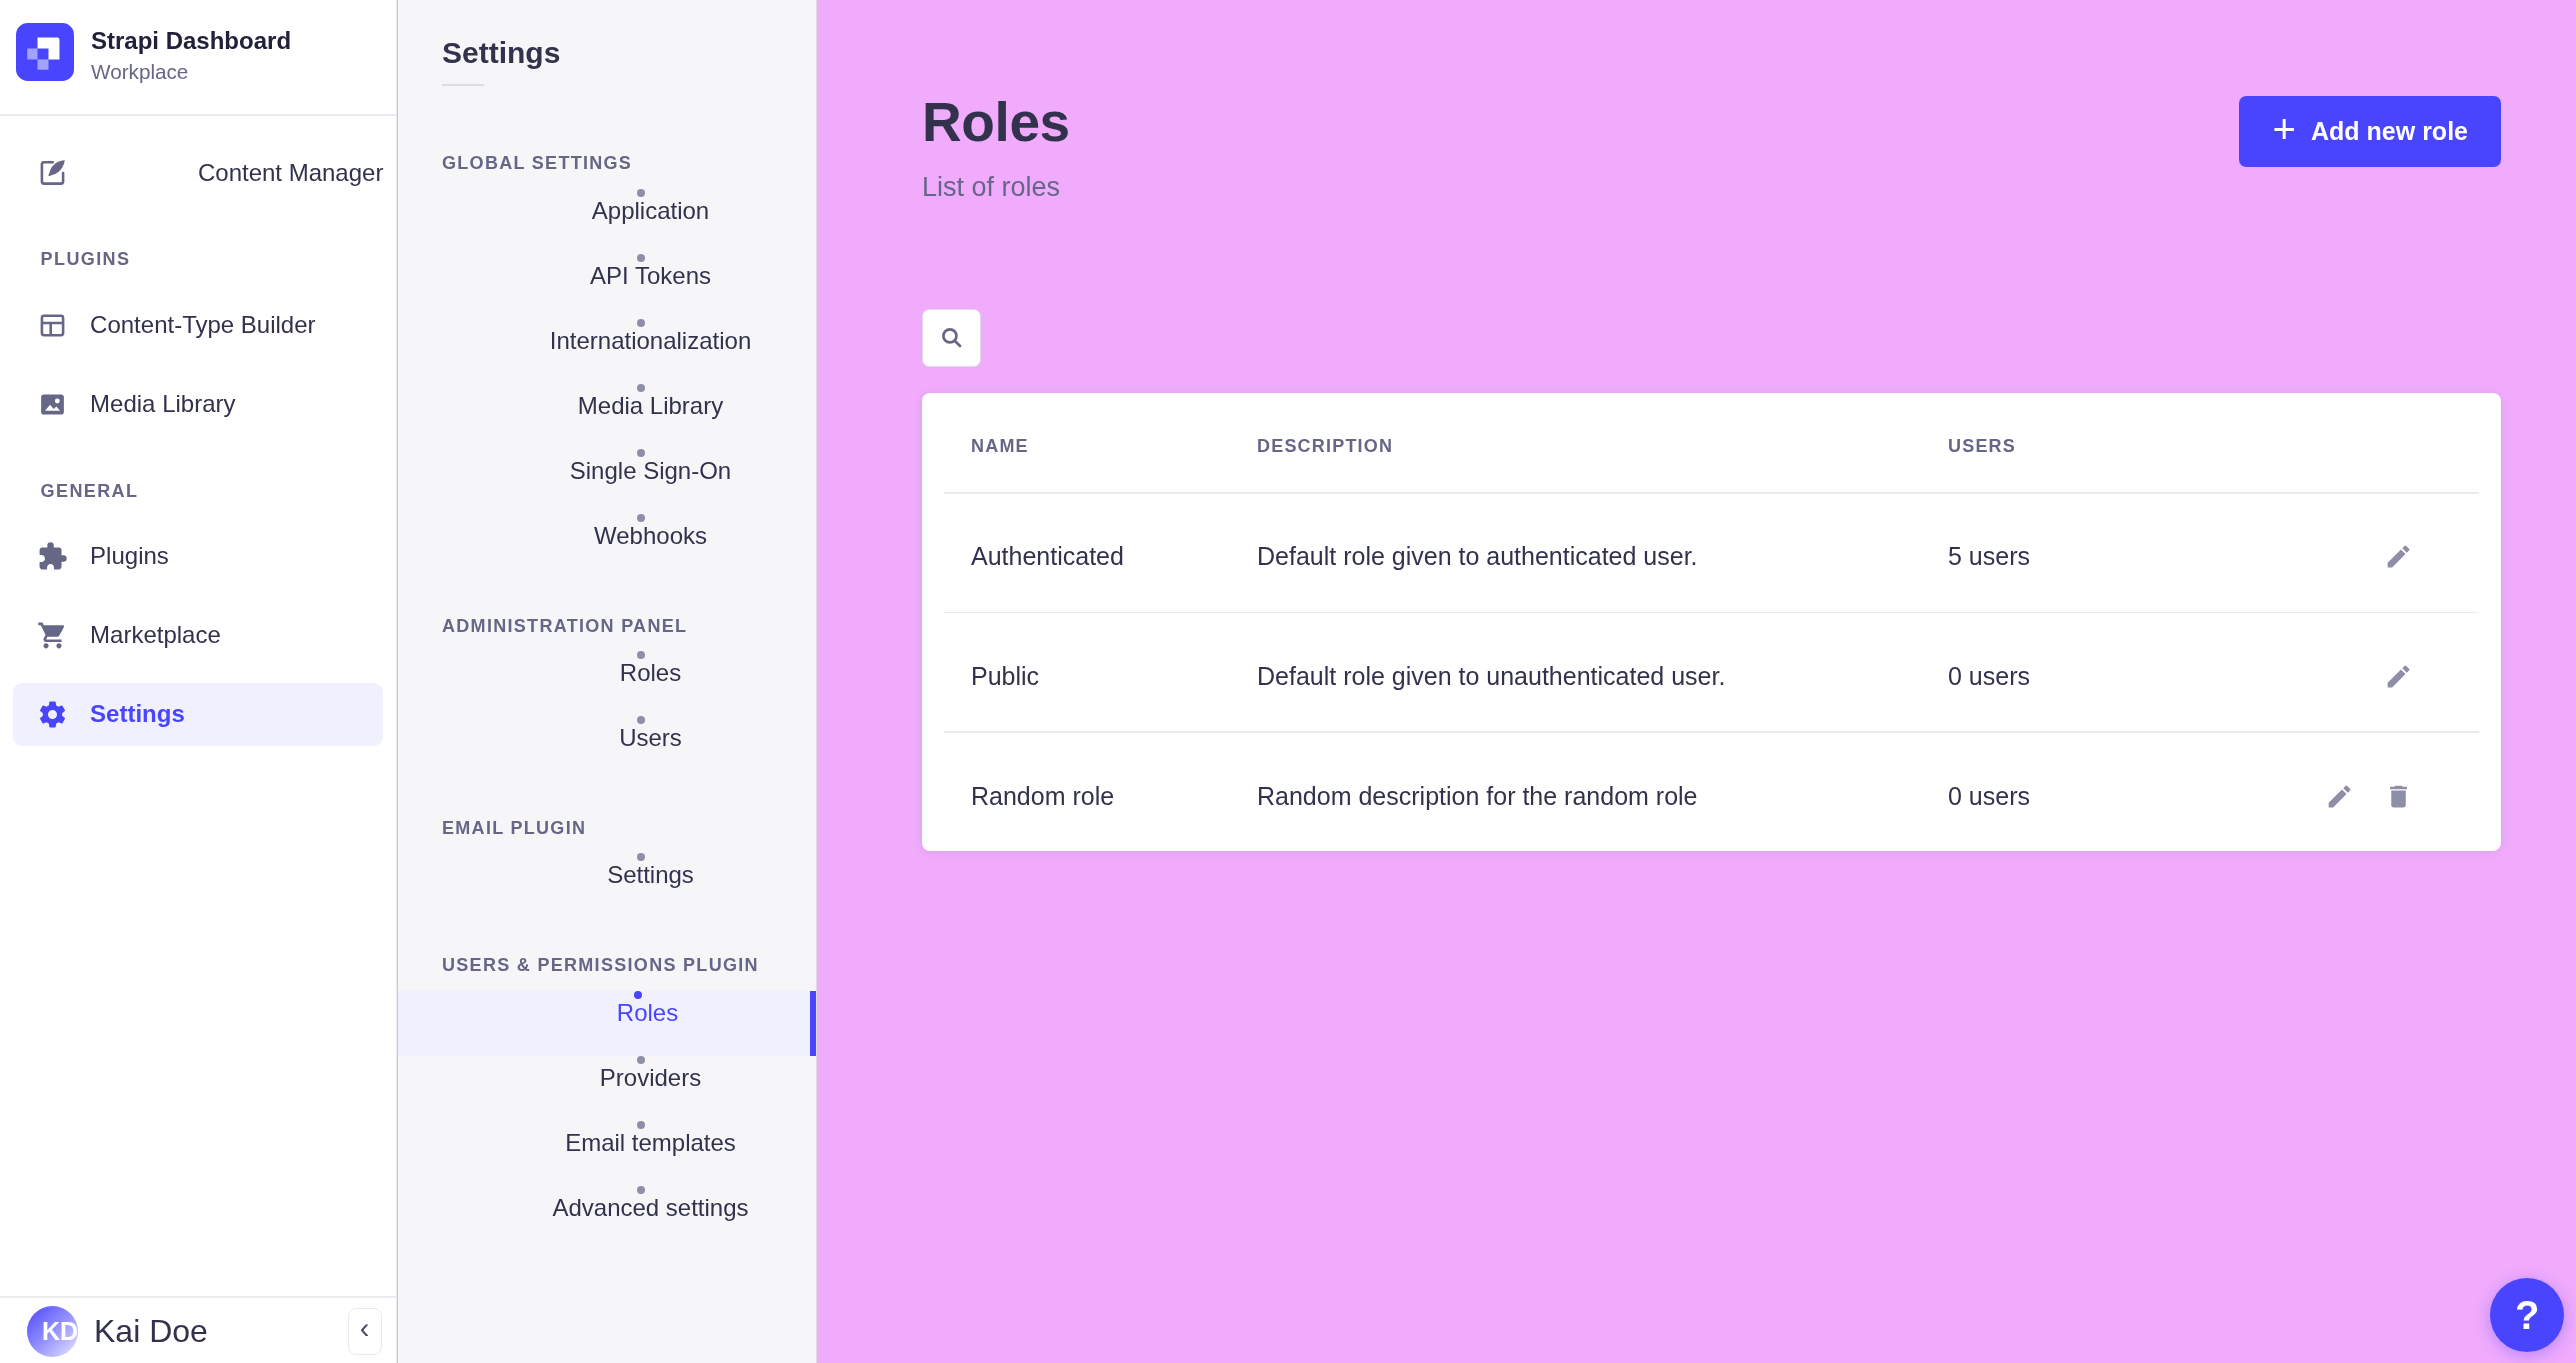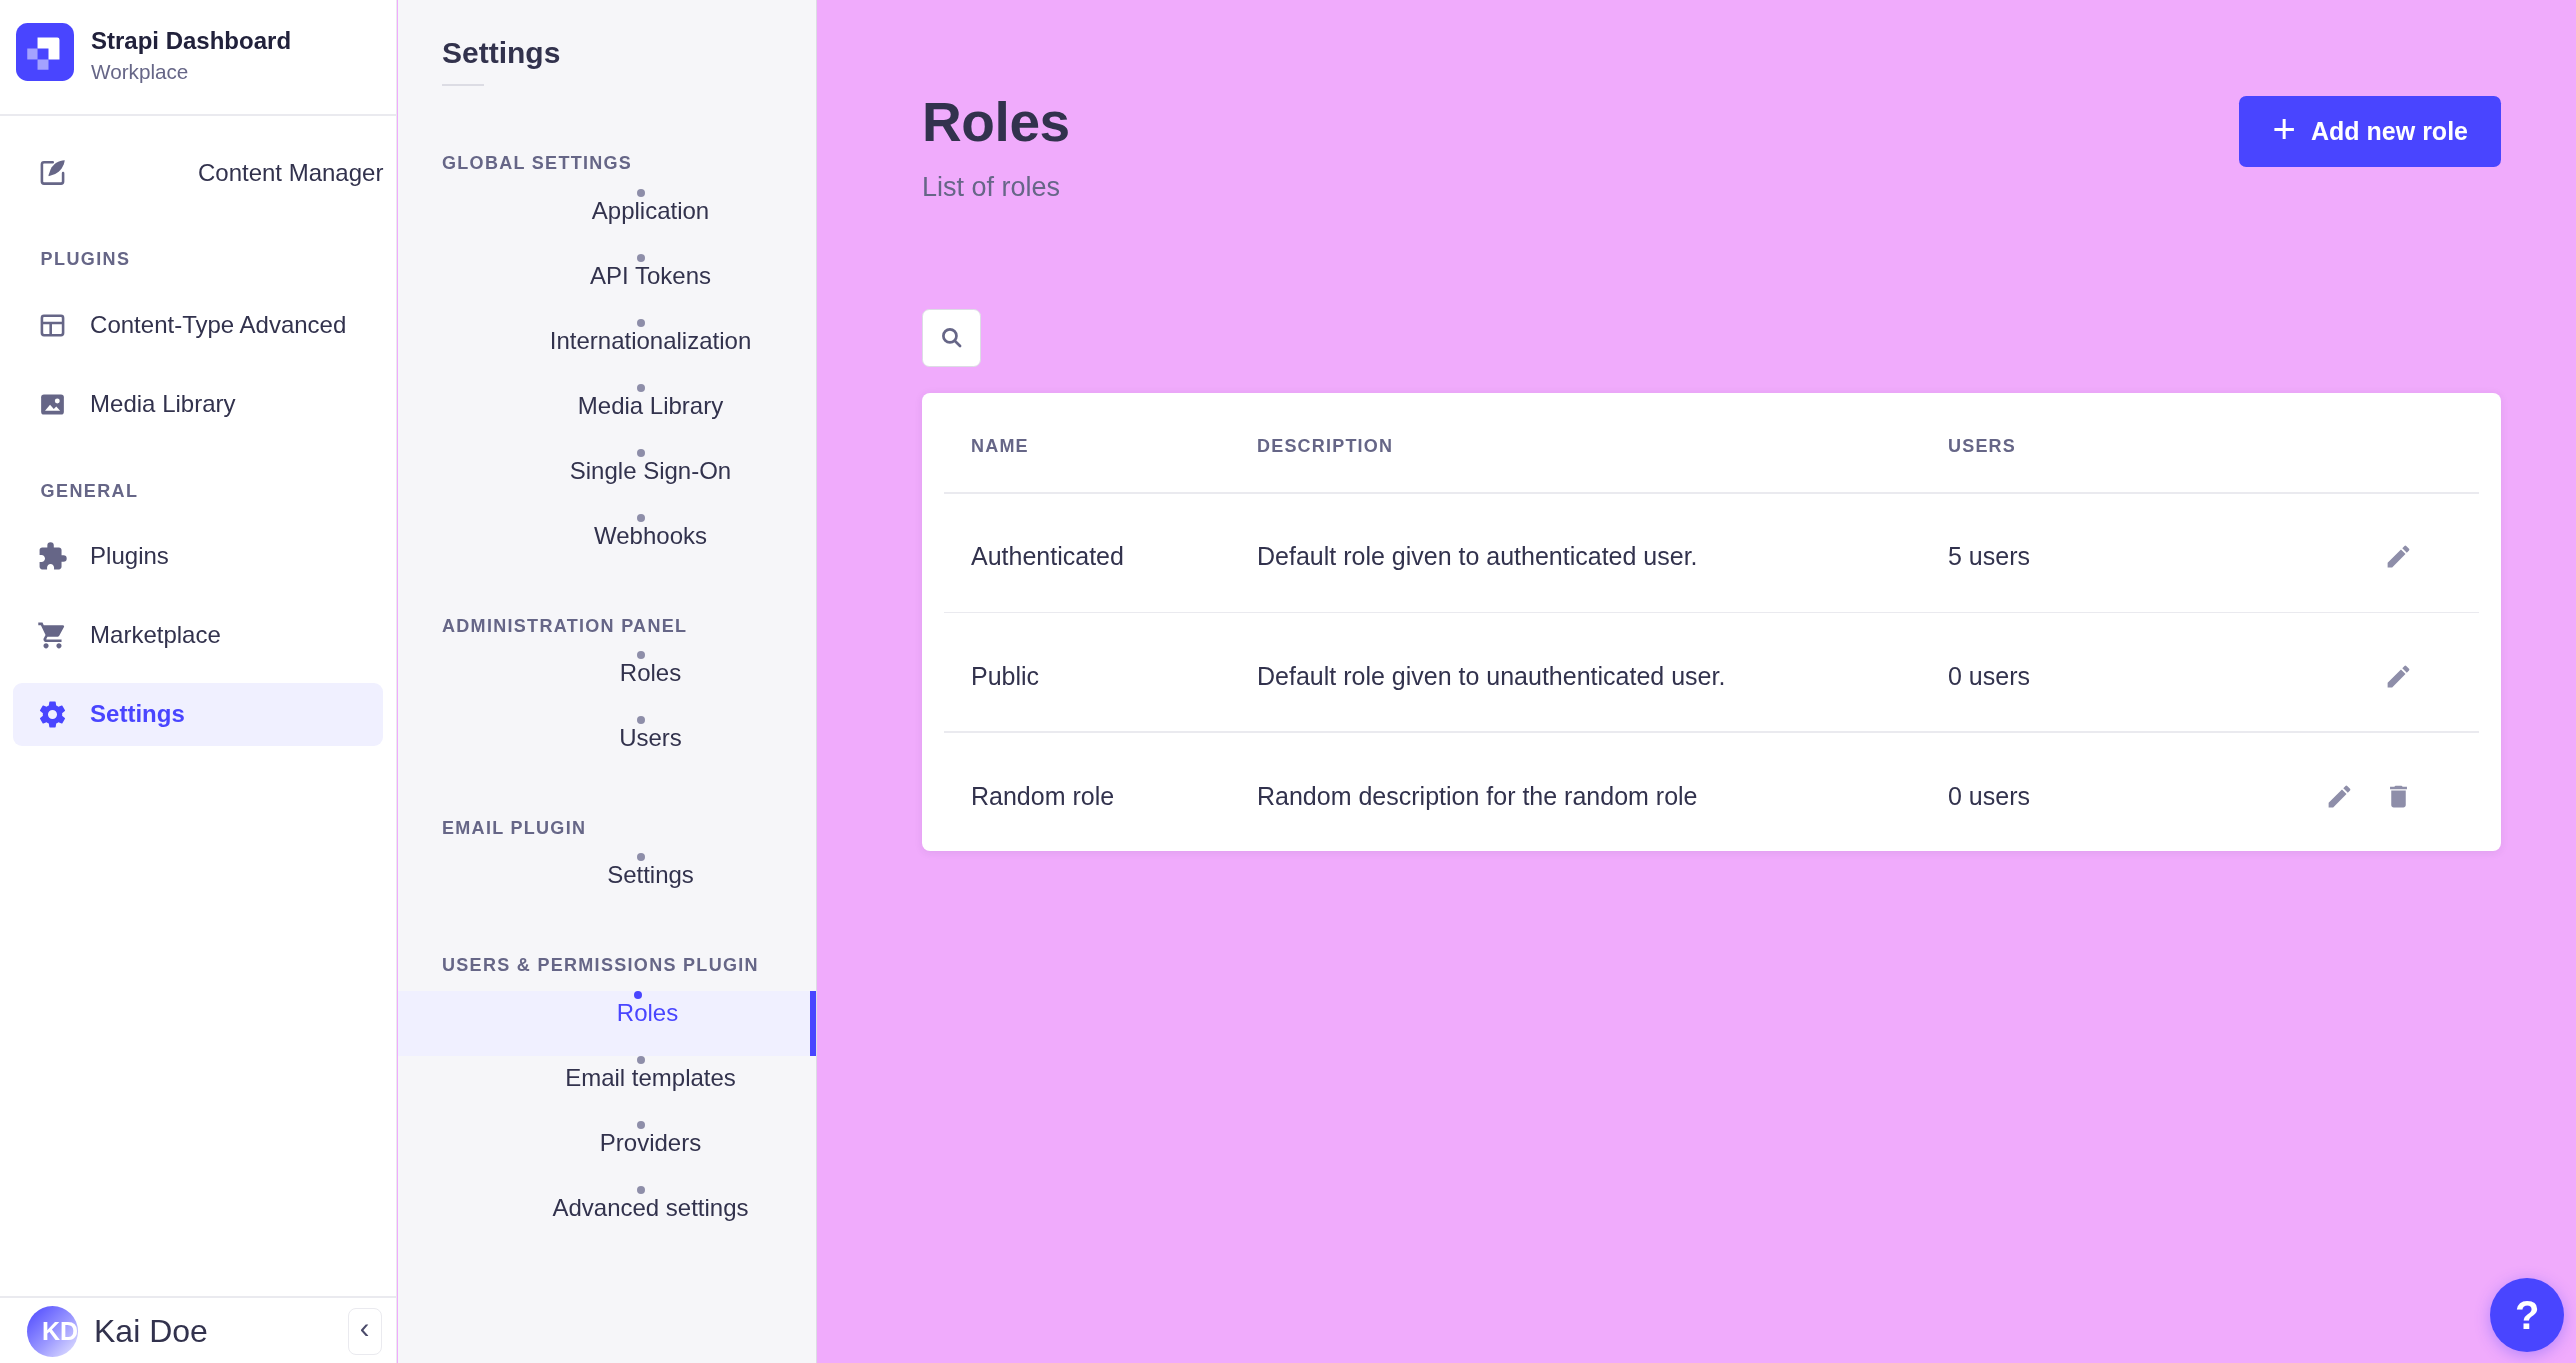--- a/index.html
+++ b/index.html
@@ -120,21 +120,21 @@
       </div>
 
       <div class="nav-section-label">PLUGINS</div>
       <div class="nav-item">
         <span class="nav-ico">
           <svg viewBox="0 0 24 24" fill="none" stroke="currentColor" stroke-width="2">
             <rect x="3.8" y="4.5" width="16.4" height="15" rx="1.6"></rect>
             <path d="M3.8 10h16.4M10.6 10v9.5"></path>
           </svg>
         </span>
-        <span class="nav-label">Content-Type Advanced</span>
+        <span class="nav-label">Content-Type Builder</span>
       </div>
       <div class="nav-item">
         <span class="nav-ico">
           <svg viewBox="0 0 24 24">
             <rect x="3.2" y="4.2" width="17.6" height="15.6" rx="2.2" fill="currentColor"></rect>
             <circle cx="15.7" cy="9.3" r="1.9" fill="#ffffff"></circle>
             <path d="M6.2 16.9l3.9-4.8 2.9 3.3 1.9-1.8 3 3.3z" fill="#ffffff"></path>
           </svg>
         </span>
         <span class="nav-label">Media Library</span>
@@ -227,25 +227,25 @@
       <span class="sn-label">Settings</span>
     </div>
 
     <div class="sn-section-label">USERS &amp; PERMISSIONS PLUGIN</div>
     <div class="sn-item active">
       <span class="dot"></span>
       <span class="sn-label">Roles</span>
     </div>
     <div class="sn-item">
       <span class="dot"></span>
+      <span class="sn-label">Providers</span>
+    </div>
+    <div class="sn-item">
+      <span class="dot"></span>
       <span class="sn-label">Email templates</span>
-    </div>
-    <div class="sn-item">
-      <span class="dot"></span>
-      <span class="sn-label">Providers</span>
     </div>
     <div class="sn-item">
       <span class="dot"></span>
       <span class="sn-label">Advanced settings</span>
     </div>
   </nav>
 
   <main class="main">
     <div class="page-head">
       <div>

